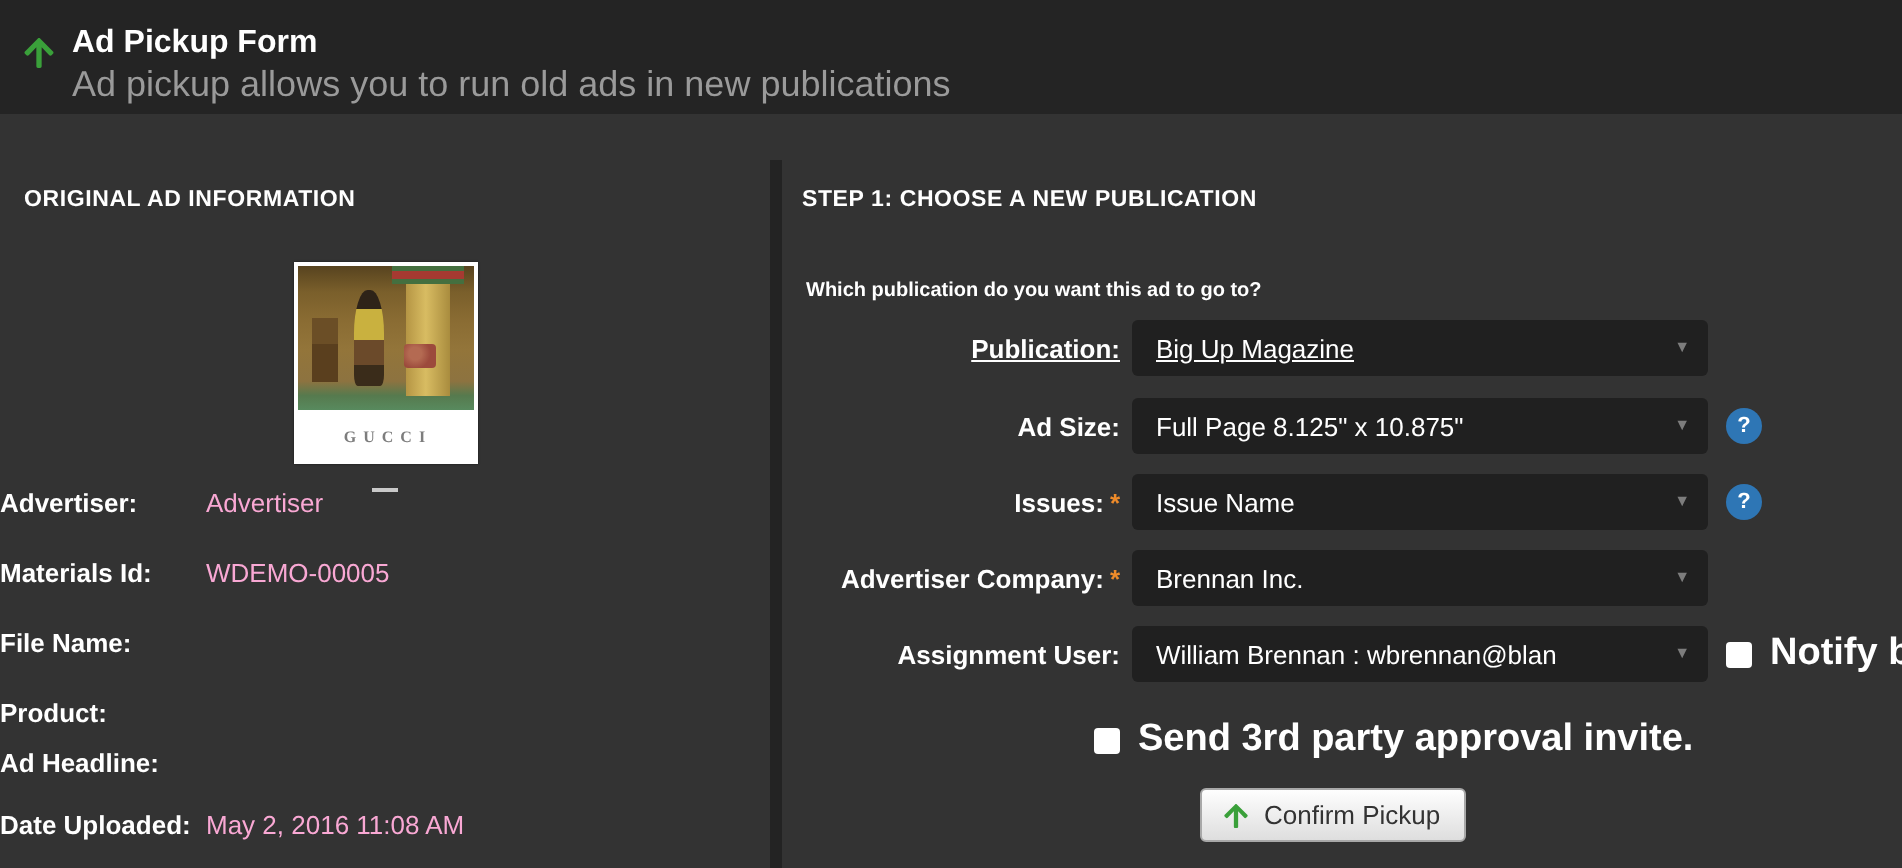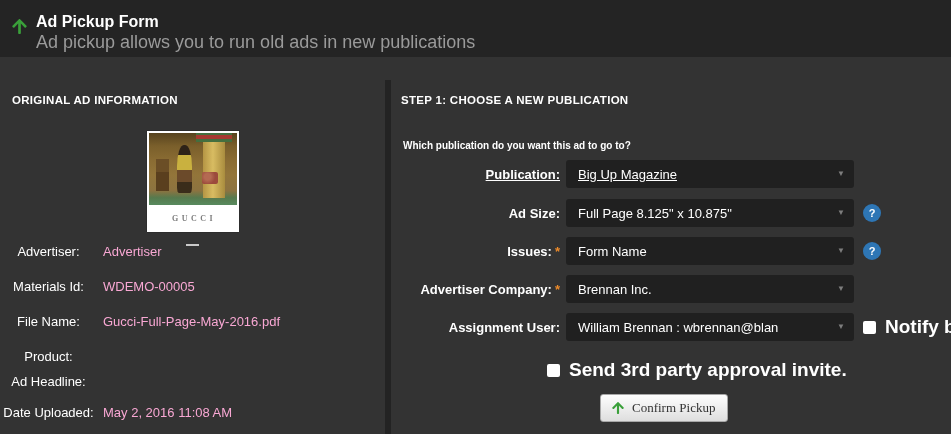--- a/index.html
+++ b/index.html
@@ -57,21 +57,21 @@
     background:radial-gradient(circle at 35% 40%, #b46a52 0 25%, #9c4a3c 60%); }
   .thumb-brand {
     text-align:center; margin-top:9px; font-size:8px; letter-spacing:3.5px;
     color:#7d7d7d; font-weight:bold; padding-left:3px;
   }
   .thumb-fineprint { width:13px; height:2px; background:#c9c9c9; margin:21px auto 0; }
 
   
   .info-list { margin-top:12px; }
   .info-row { display:flex; font-size:13px; line-height:15px; }
-  .info-label { width:97px; text-align:center; font-weight:normal; color:#fff; flex-shrink:0; }
+  .info-label { width:97px; text-align:left; font-weight:bold; color:#fff; flex-shrink:0; }
   .info-value { margin-left:6px; color:#f9a8d4; }
   .mb20 { margin-bottom:20px; } .mb10 { margin-bottom:10px; } .mb16 { margin-bottom:16px; }
 
   
   .question { margin:26px 0 0 12px; font-size:10px; font-weight:bold; color:#fff; }
   .form-row { display:flex; align-items:center; margin-top:10px; }
   .form-row.first { margin-top:9px;text-decoration:underline; } .form-row.second { margin-top:11px; }
   .form-label { width:169px; text-align:right; font-weight:bold; color:#fff; font-size:13px; flex-shrink:0; }
   .req { color:#ee8b2a; margin-left:3px; font-weight:bold; }
   .select {
@@ -92,21 +92,21 @@
     appearance:none; -webkit-appearance:none; width:13px; height:13px;
     background:#fff; border:none; border-radius:2px; cursor:pointer; flex-shrink:0;
   }
   .cb-label { font-size:19px; font-weight:bold; color:#fff; margin-left:9px; white-space:nowrap; }
   .third-party-row { display:flex; align-items:center; margin:18px 0 0 156px; }
   .btn-row { margin:13px 0 0 209px; }
   .confirm-btn {
     display:inline-flex; align-items:center; padding:5px 12px 5px 11px;
     background:linear-gradient(180deg,#fefefe,#dedede); border:1px solid #a8a8a8;
     border-radius:3px; font-size:13px; color:#333; cursor:pointer;
-    font-family:Liberation Serif, serif;
+    font-family:Liberation Sans, sans-serif;
   }
   .confirm-btn .arrow-wrap { width:12px; margin-right:8px; display:inline-flex; }
 </style>
 </head>
 <body>
 
 <div class="app">
 
   <div class="page-header">
     <span class="arrow-wrap">
@@ -141,21 +141,20 @@
         <div class="info-row mb20">
           <span class="info-label">Advertiser:</span>
           <span class="info-value">Advertiser</span>
         </div>
         <div class="info-row mb20">
           <span class="info-label">Materials Id:</span>
           <span class="info-value">WDEMO-00005</span>
         </div>
         <div class="info-row mb20">
           <span class="info-label">File Name:</span>
-          <span class="info-value">Gucci-Full-Page-May-2016.pdf</span>
         </div>
         <div class="info-row mb10">
           <span class="info-label">Product:</span>
           <span class="info-value"></span>
         </div>
         <div class="info-row mb16">
           <span class="info-label">Ad Headline:</span>
           <span class="info-value"></span>
         </div>
         <div class="info-row">
@@ -185,21 +184,21 @@
         <div class="select">
           <span class="select-value">Full Page 8.125" x 10.875"</span>
           <span class="caret">▼</span>
         </div>
         <span class="help-badge">?</span>
       </div>
 
       <div class="form-row">
         <div class="form-label"><span>Issues:</span><span class="req">*</span></div>
         <div class="select">
-          <span class="select-value">Form Name</span>
+          <span class="select-value">Issue Name</span>
           <span class="caret">▼</span>
         </div>
         <span class="help-badge">?</span>
       </div>
 
       <div class="form-row">
         <div class="form-label"><span>Advertiser Company:</span><span class="req">*</span></div>
         <div class="select">
           <span class="select-value">Brennan Inc.</span>
           <span class="caret">▼</span>

